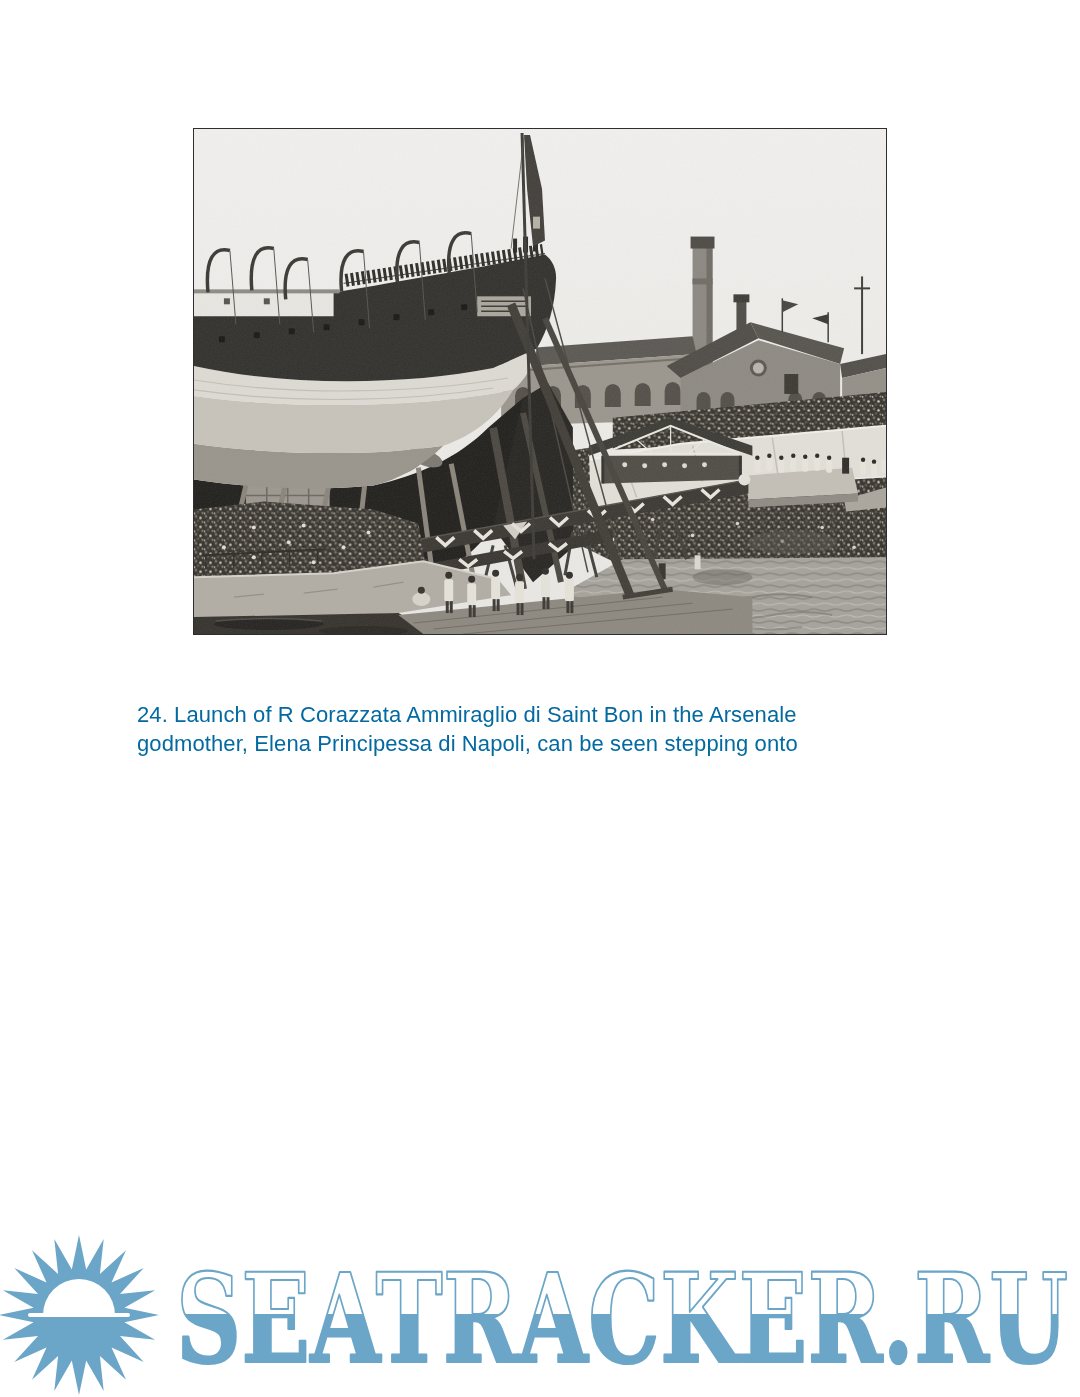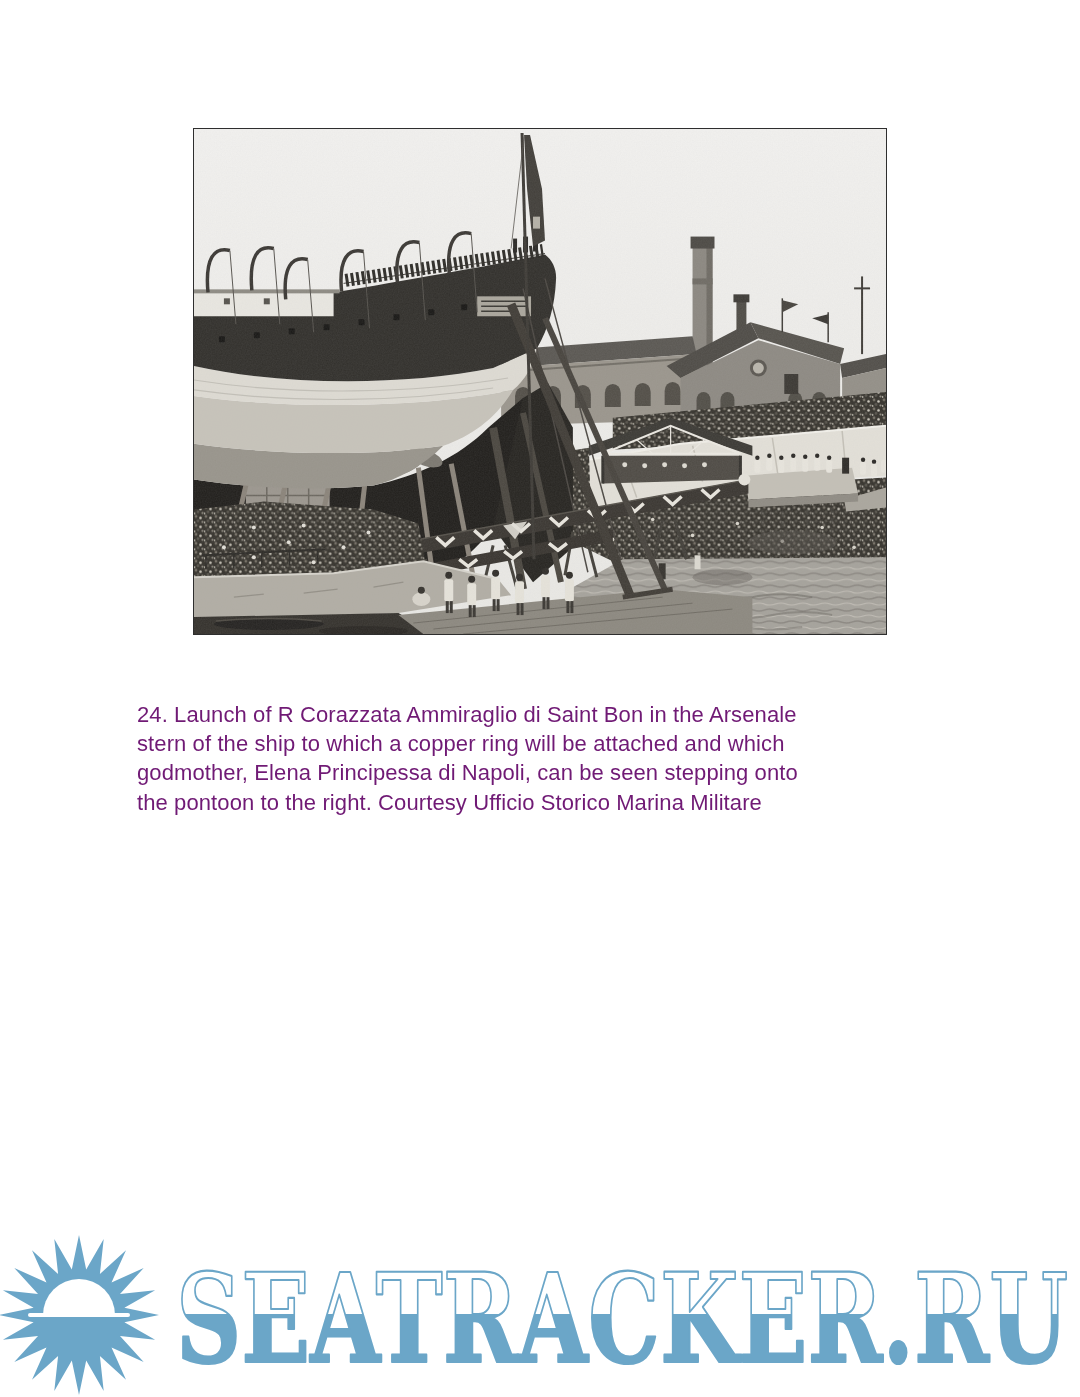--- a/index.html
+++ b/index.html
@@ -1,21 +1,21 @@
 <!DOCTYPE html>
 <html><head>
 <meta charset="utf-8">
 <style>
   html,body{margin:0;padding:0;background:#ffffff;}
   .page{position:relative;width:1080px;height:1397px;background:#fff;overflow:hidden;
         font-family:"Liberation Sans",sans-serif;}
   .photo-frame{position:absolute;left:193px;top:128px;width:694px;height:507px;margin:0;
                border:1px solid #2e2e2e;box-sizing:border-box;background:#eceae7;}
   .photo-frame svg{display:block;width:100%;height:100%;}
-  .caption{position:absolute;left:137px;top:700px;width:850px;color:#701a75;
+  .caption{position:absolute;left:137px;top:700px;width:850px;color:#0369a1;
            font-size:22px;line-height:29.2px;letter-spacing:0.1px;}
   .caption-line{white-space:nowrap;}
   .watermark{position:absolute;left:0;top:1230px;width:952px;height:167px;}
   .sun-svg{position:absolute;left:-6px;top:3px;width:170px;height:164px;}
   .wm-text-svg{position:absolute;left:176px;top:6px;width:896px;height:160px;}
 </style>
 </head>
 <body>
 
 <div class="page">
@@ -371,23 +371,21 @@
         <rect x="340" y="88" width="7" height="12" fill="#b5b1a7"></rect>
         <line x1="331" y1="8" x2="318" y2="120" stroke="#55524d" stroke-width="0.8"></line>
       </g>
 
       <rect x="0" y="0" width="694" height="507" filter="url(#grainF)"></rect>
     </svg>
   </figure>
 
   <div class="caption">
     <div class="caption-line">24. Launch of R Corazzata Ammiraglio di Saint Bon in the Arsenale</div>
-    <div class="caption-line">stern of the ship to which a copper ring will be attached and which</div>
     <div class="caption-line">godmother, Elena Principessa di Napoli, can be seen stepping onto</div>
-    <div class="caption-line">the pontoon to the right. Courtesy Ufficio Storico Marina Militare</div>
   </div>
 
   <div class="watermark">
     <svg class="sun-svg" viewBox="-85 -82 170 164">
       <polygon fill="#6ba6c8" points="0,-80 7.2,-45.4 24.7,-76.1 20.9,-41 47,-64.7 32.5,-32.5 64.7,-47 41,-20.9 76.1,-24.7 45.4,-7.2 80,0 45.4,7.2 76.1,24.7 41,20.9 64.7,47 32.5,32.5 47,64.7 20.9,41 24.7,76.1 7.2,45.4 0,80 -7.2,45.4 -24.7,76.1 -20.9,41 -47,64.7 -32.5,32.5 -64.7,47 -41,20.9 -76.1,24.7 -45.4,7.2 -80,0 -45.4,-7.2 -76.1,-24.7 -41,-20.9 -64.7,-47 -32.5,-32.5 -47,-64.7 -20.9,-41 -24.7,-76.1 -7.2,-45.4"></polygon>
       <path d="M-36,0 A36,36 0 0 1 36,0 Z" fill="#ffffff"></path>
       <rect x="-51" y="-2" width="102" height="4" rx="2" fill="#ffffff"></rect>
     </svg>
     <svg class="wm-text-svg" viewBox="0 0 896 160">
       <defs>

